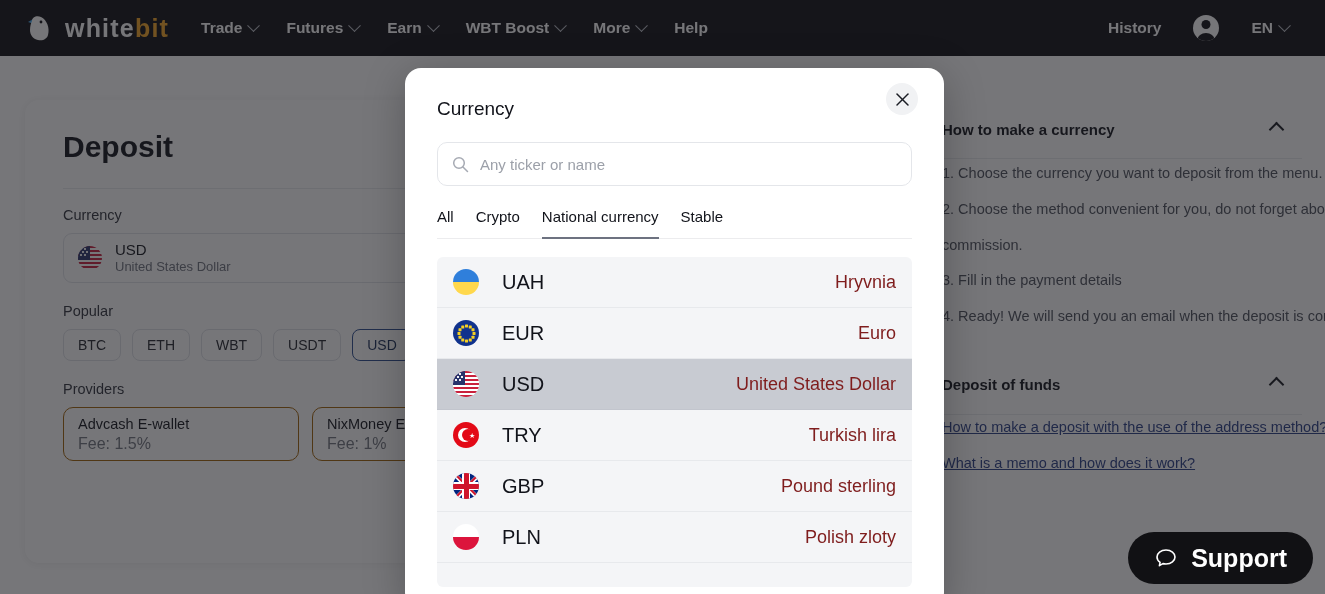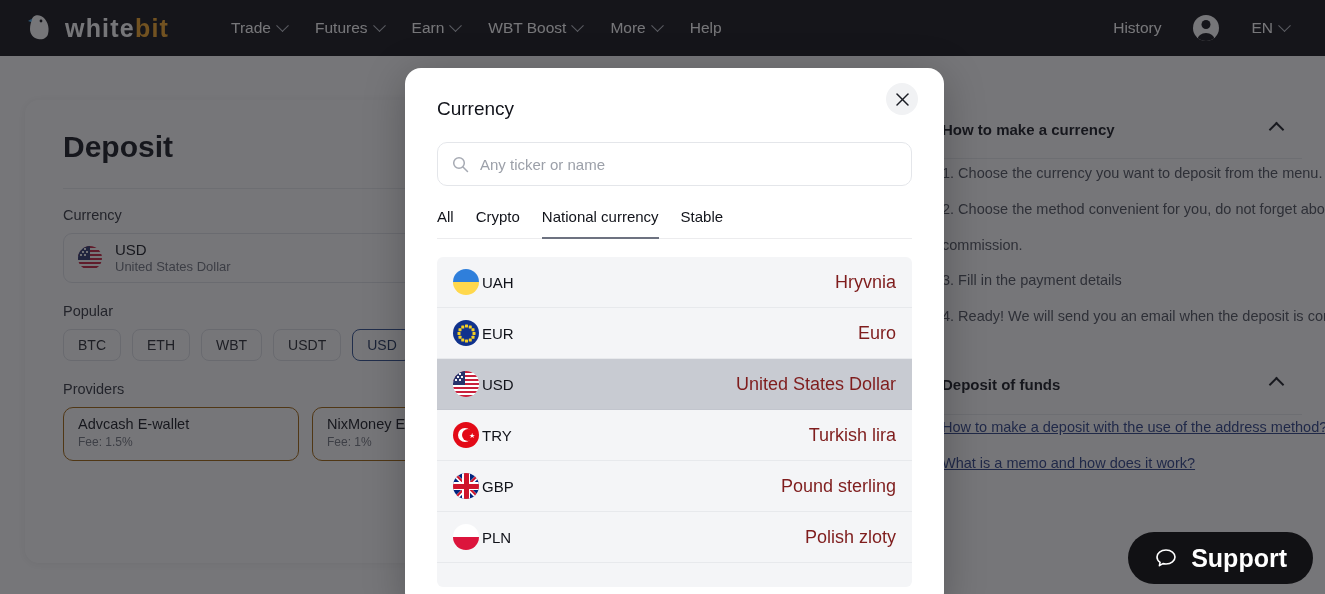--- a/index.html
+++ b/index.html
@@ -12,29 +12,29 @@
   .page { position: relative; width: 1325px; height: 594px; overflow: hidden; background:#fff; }
 
   
   .topnav {
     position: absolute; top: 0; left: 0;
     width: 1325px; height: 56px;
     background: #0d0d12;
     display: flex; align-items: center;
     z-index: 5;
   }
-  .logo-wrap { display:flex; margin-left: 26px; margin-right: 48px; }
+  .logo-wrap { display:flex; align-items:center; margin-left: 26px; margin-right: 18px; }
   .logo-bird { width: 30px; height: 26px; margin-right: 9px; }
   .logo-text { font-size: 25px; font-weight: 700; letter-spacing: 1.2px; display:flex; }
   .logo-white { color: #ffffff; }
   .logo-accent { color: #f5a623; }
   .nav-items { display: flex; align-items: center; gap: 0px; }
   .nav-item {
     display: flex; align-items: center; gap: 7px;
-    color: #ffffff; font-size: 15.5px; font-weight: 400;
+    color: #ffffff; font-size: 15.5px; font-weight: 700;
     padding: 6px 14px; cursor: pointer; white-space: nowrap;
   }
   .chev {
     width: 9px; height: 9px; border-right: 1.6px solid #b9bcc4; border-bottom: 1.6px solid #b9bcc4;
     transform: rotate(45deg) translate(-2px,-2px);
   }
   .nav-right { margin-left: auto; display: flex; align-items: center; margin-right: 22px; gap: 4px; }
   .avatar-icon {
     width: 26px; height: 26px; border-radius: 50%;
     background: #ffffff; position: relative; margin: 0 14px;
@@ -77,21 +77,21 @@
     display:flex; align-items:center; justify-content:center;
     font-size: 14px; color:#24262e; cursor:pointer; background:#fff;
   }
   .chip.selected { border-color:#2b4d8e; border-width: 1.6px; color:#1b2f57; }
   .providers { display:flex; gap: 13px; }
   .provider {
     width: 236px; height: 54px; border:1px solid #a16207; border-radius: 10px;
     padding: 8px 14px; cursor:pointer; overflow:hidden; background:#fff;
   }
   .prov-name { font-size: 14.5px; color:#11131a; white-space:nowrap; }
-  .prov-fee { font-size: 12px; color:#72767f; margin-top: 3px; }
+  .prov-fee { font-size: 16px; color:#72767f; margin-top: 3px; }
 
   
   .faq-col { position:absolute; left: 942px; top: 44px; width: 360px; }
   .faq-sec { border-bottom: 1px solid #e9eaee; }
   .faq-head {
     display:flex; align-items:center; justify-content:space-between;
     height: 58px; cursor:pointer;
   }
   .faq-title { font-size: 15px; color:#11131a; font-weight:600; }
   .big-chev {
@@ -158,21 +158,21 @@
   .list-wrap::-webkit-scrollbar { width: 6px; }
   .list-wrap::-webkit-scrollbar-track { background: transparent; }
   .list-wrap::-webkit-scrollbar-thumb { background:#dcdee3; border-radius: 4px; }
   .cur-row {
     display:flex; align-items:center;
     height: 51px; padding: 0 16px; cursor:pointer;
     border-bottom: 1px solid #e7e9ec;
     background: #f4f5f7;
   }
   .cur-row.active { background: #c8cbd2; border-bottom-color:#c2c5cd; }
-  .cur-ticker { font-size: 15px; color:#11131a; margin-left: 3px; font-weight: 400; }
+  .cur-ticker { font-size: 20px; color:#11131a; margin-left: 23px; font-weight: 400; }
   .cur-name { margin-left: auto; font-size: 18px; color:#7f1d1d; }
 
   
   .flag { width: 26px; height: 26px; border-radius: 50%; overflow:hidden; position:relative; flex:none; }
   .flag-uah { background: linear-gradient(to bottom, #2f7fdb 0 50%, #ffd84d 50% 100%); }
   .flag-eur { background: #10328c; }
   .flag-eur .stars { position:absolute; inset:0; }
   .flag-eur .star {
     position:absolute; width:3px; height:3px; background:#f5d023;
     left:50%; top:50%; margin:-1.5px 0 0 -1.5px; border-radius:0.5px;

